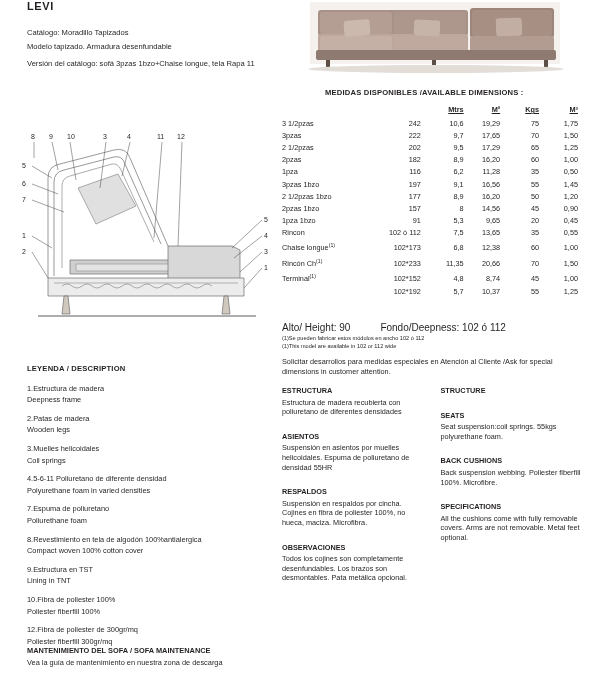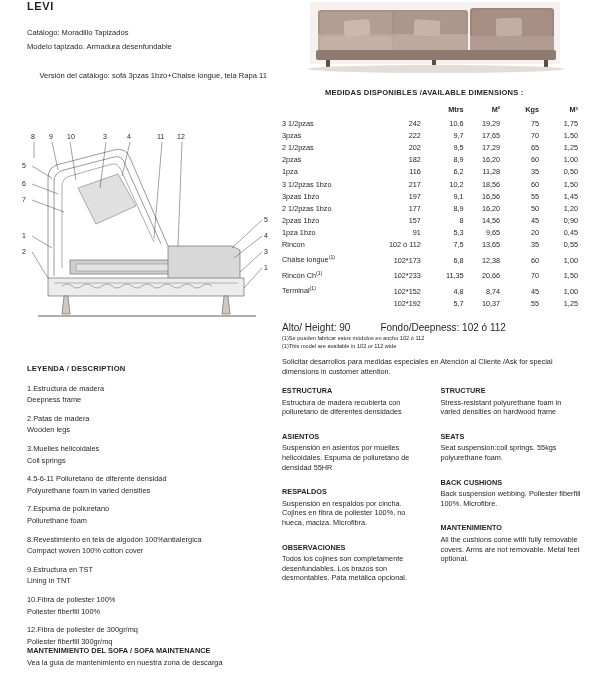--- a/index.html
+++ b/index.html
@@ -36,21 +36,21 @@
   
   .catalog-block {
     position: absolute;
     left: 27px;
     top: 26px;
     width: 240px;
     line-height: 13px;
     font-size: 7.6px;
   }
   .catalog-block div { margin-bottom: 1px; }
-  .catalog-version { margin-top: 16px; text-align: right; }
+  .catalog-version { margin-top: 4px; }
 
   
   .photo {
     position: absolute;
     left: 282px;
     top: 0px;
     width: 298px;
     height: 80px;
     background: #ffffff;
     overflow: hidden;
@@ -79,21 +79,21 @@
   }
   .dim-table th, .dim-table td {
     padding: 0;
     height: 12.1px;
     line-height: 12.1px;
     font-weight: normal;
     text-align: right;
     white-space: nowrap;
     vertical-align: bottom;
   }
-  .dim-table th { font-weight: bold; font-size: 7.3px; }
+  .dim-table th { font-weight: bold; font-size: 7.3px; text-decoration: underline; }
   .dim-table td.name, .dim-table th.name {
     text-align: left;
     width: 92px;
   }
   .dim-table td.mtrs, .dim-table th.mtrs { width: 60px; padding-right: 4px; }
   .dim-table td.m2,   .dim-table th.m2   { width: 44px; padding-right: 4px;}
   .dim-table td.kgs,  .dim-table th.kgs  { width: 36px; padding-right: 4px;}
   .dim-table td.m3,   .dim-table th.m3   { width: 40px; padding-right: 4px;}
   .dim-table tr.header-row th { padding-bottom: 2px; }
   sup { font-size: 5.2px; vertical-align: super; }
@@ -269,28 +269,20 @@
           <td class="m3">60</td>
           <td class="m3">1,00</td>
         </tr>
         <tr>
           <td class="name">1pza</td>
           <td class="mtrs">116</td>
           <td class="m2">6,2</td>
           <td class="kgs">11,28</td>
           <td class="m3">35</td>
           <td class="m3">0,50</td>
-        </tr>
-        <tr>
-          <td class="name">3 1/2pzas 1bzo</td>
-          <td class="mtrs">217</td>
-          <td class="m2">10,2</td>
-          <td class="kgs">18,56</td>
-          <td class="m3">60</td>
-          <td class="m3">1,50</td>
         </tr>
         <tr>
           <td class="name">3pzas 1bzo</td>
           <td class="mtrs">197</td>
           <td class="m2">9,1</td>
           <td class="kgs">16,56</td>
           <td class="m3">55</td>
           <td class="m3">1,45</td>
         </tr>
         <tr>
@@ -513,31 +505,30 @@
             <div class="bt">Suspensión en respaldos por cincha. Cojines en fibra de poliester 100%, no hueca, maciza. Microfibra.</div>
           </div>
           <div class="block">
             <div class="bh">OBSERVACIONES</div>
             <div class="bt">Todos los cojines son completamente desenfundables. Los brazos son desmontables. Pata metálica opcional.</div>
           </div>
         </div>
       <div class="col" id="desc-right">
           <div class="block">
             <div class="bh">STRUCTURE</div>
-            <div class="bt">Stress-resistant polyurethane foam in varied densities on hardwood frame</div>
           </div>
           <div class="block">
             <div class="bh">SEATS</div>
             <div class="bt">Seat suspension:coil springs. 55kgs polyurethane foam.</div>
           </div>
           <div class="block">
             <div class="bh">BACK CUSHIONS</div>
             <div class="bt">Back suspension webbing. Poliester fiberfill 100%. Microfibre.</div>
           </div>
           <div class="block">
-            <div class="bh">MANTENIMIENTO</div>
+            <div class="bh">SPECIFICATIONS</div>
             <div class="bt">All the cushions come with fully removable covers. Arms are not removable. Metal feet optional.</div>
           </div>
         </div>
     </div>
   </div>
 
 </div>
 
 </body></html>

